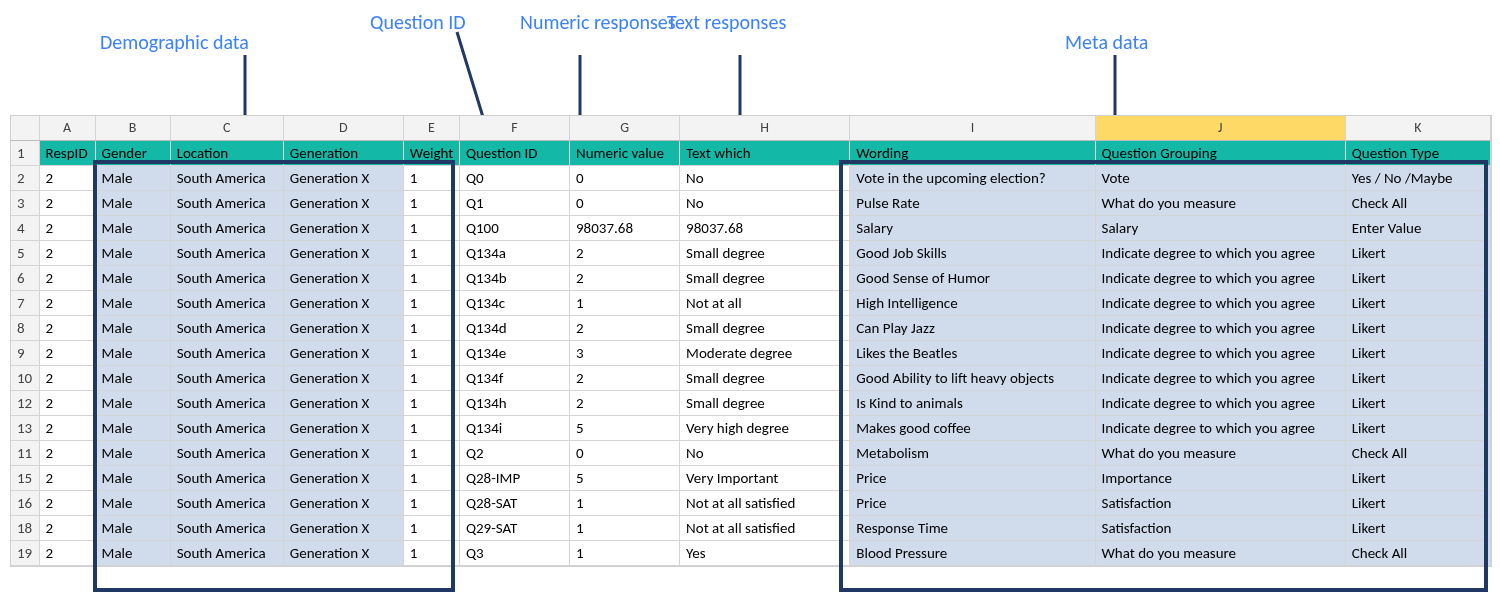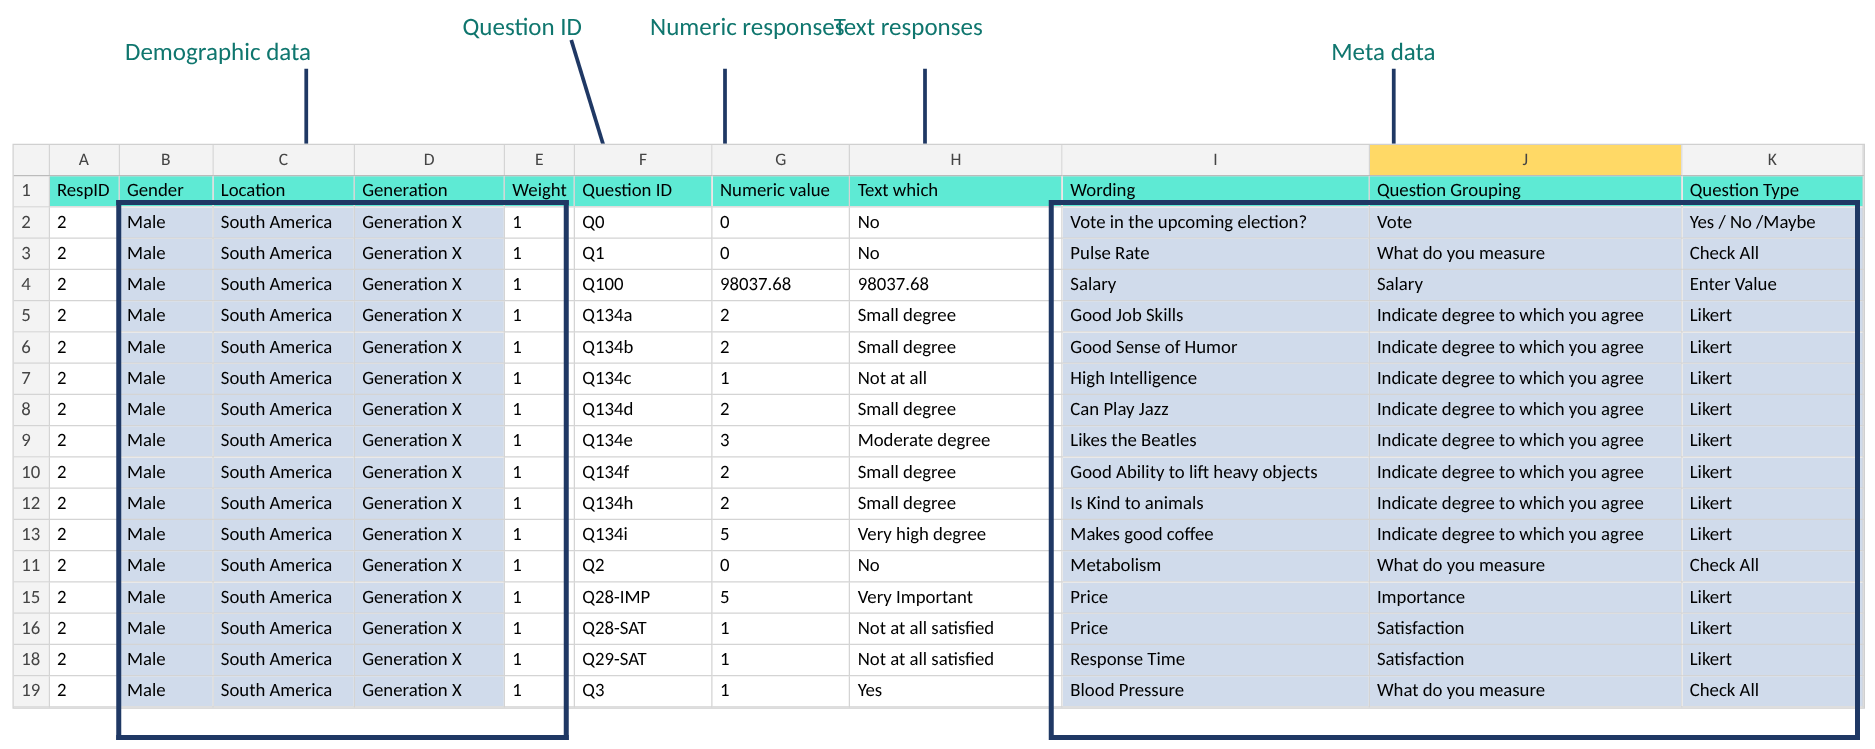--- a/index.html
+++ b/index.html
@@ -16,21 +16,21 @@
     height: 599px;
     overflow: hidden;
   }
   .annotations {
     position: absolute;
     left: 0; top: 0;
     width: 100%;
     height: 115px;
     pointer-events: none;
     font-size: 20px;
-    color: #0f766e;
+    color: #3b82f6;
   }
   .ann {
     position: absolute;
     white-space: nowrap;
   }
   .arrow {
     position: absolute;
     stroke: #1F3864;
     fill: #1F3864;
   }
@@ -76,21 +76,21 @@
     background: #f3f3f3;
     color: #444;
     text-align: center;
     font-size: 14px;
     border-right: 1px solid #bbb;
   }
   th.corner { border-bottom: 1px solid #bbb; }
 
   
   tr.field-headers td.fh {
-    background: #5eead4;
+    background: #14b8a6;
     font-size: 15px;
   }
 
   
   td.hl { background: #D0DBEB; } 
   td.plain { background: #fff; }
 
   
   .num { text-align: right; }
 

